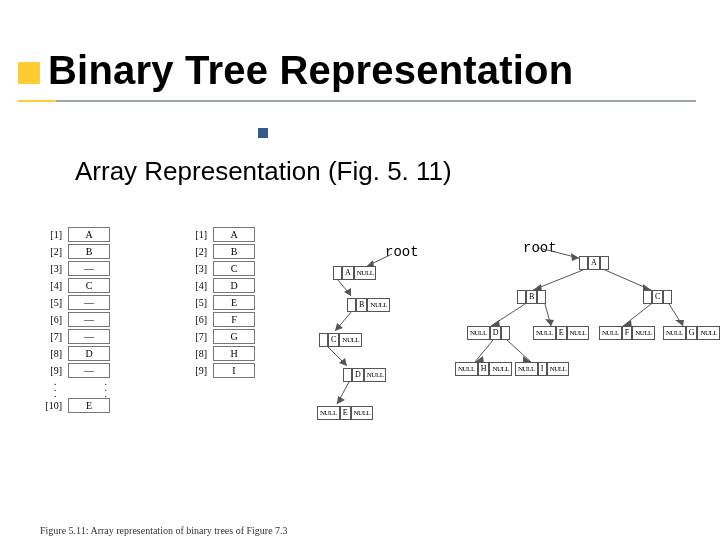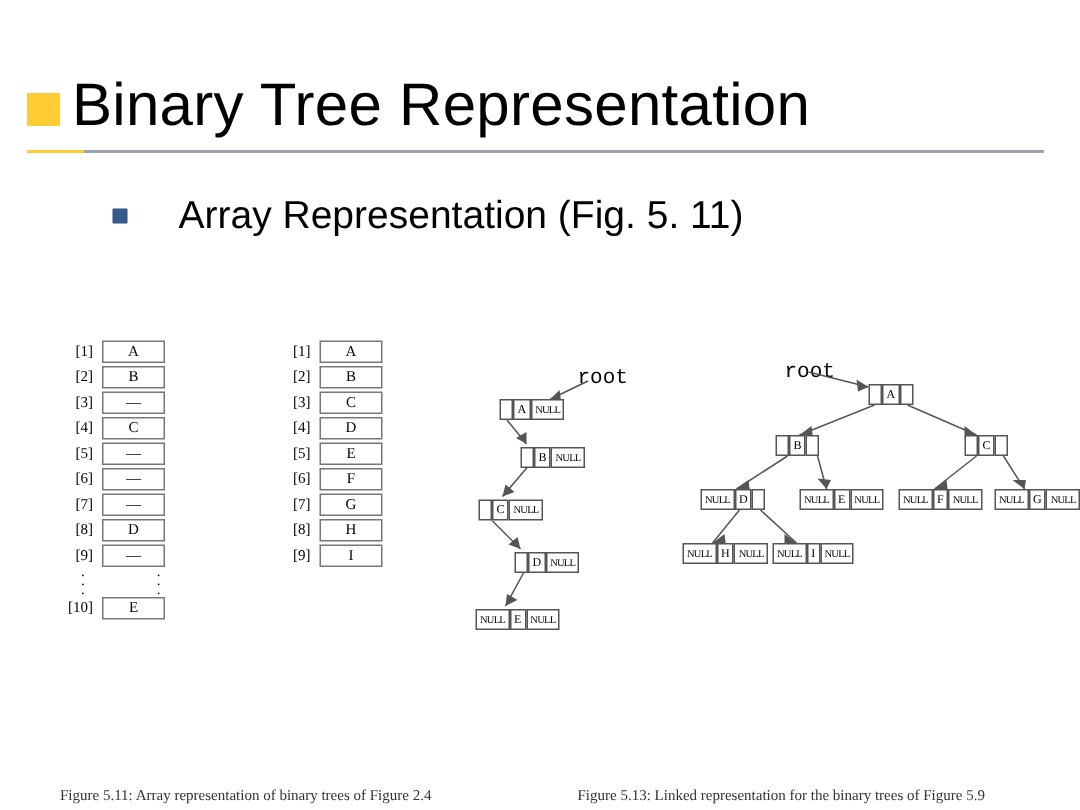--- a/index.html
+++ b/index.html
@@ -28,34 +28,35 @@
     left: 18px;
     right: 24px;
     height: 2px;
     background: linear-gradient(to right, #ffcc33 0 38px, #9aa4b0 38px 100%);
   }
   .title {
     position: absolute;
     top: 48px;
     left: 48px;
     font-size: 40px;
-    font-weight: 400;
+    font-weight: 700;
     letter-spacing: 0.2px;
   }
   .bullets {
     position: absolute;
     top: 128px;
     left: 75px;
   }
   .bullet-row {
     display: flex;
     align-items: center;
-    gap: 34px;
+    gap: 18px;
     margin-bottom: 10px;
     font-size: 26px;
+    flex-direction: column;
   }
   .bullet-square {
     width: 10px;
     height: 10px;
     background: #335a8a;
     flex: 0 0 10px;
   }
   .figs { position: absolute; top: 226px; left: 40px; right: 12px; bottom: 10px; }
 
   
@@ -314,15 +315,14 @@
       <span>H</span>
       <span class="null">NULL</span>
     </div>
     <div class="node" style="left:60px; top:136px;">
       <span class="null">NULL</span>
       <span>I</span>
       <span class="null">NULL</span>
     </div>
   </div>
 
-  <div id="cap1" class="caption">Figure 5.11: Array representation of binary trees of Figure 2.4</div>
-  <div id="cap2" class="caption">Figure 5.13: Linked representation for the binary trees of Figure 5.9</div>
+  <div id="cap1" class="caption">Figure 5.11: Array representation of binary trees of Figure 7.3</div>
 </div>
 
 </body></html>

